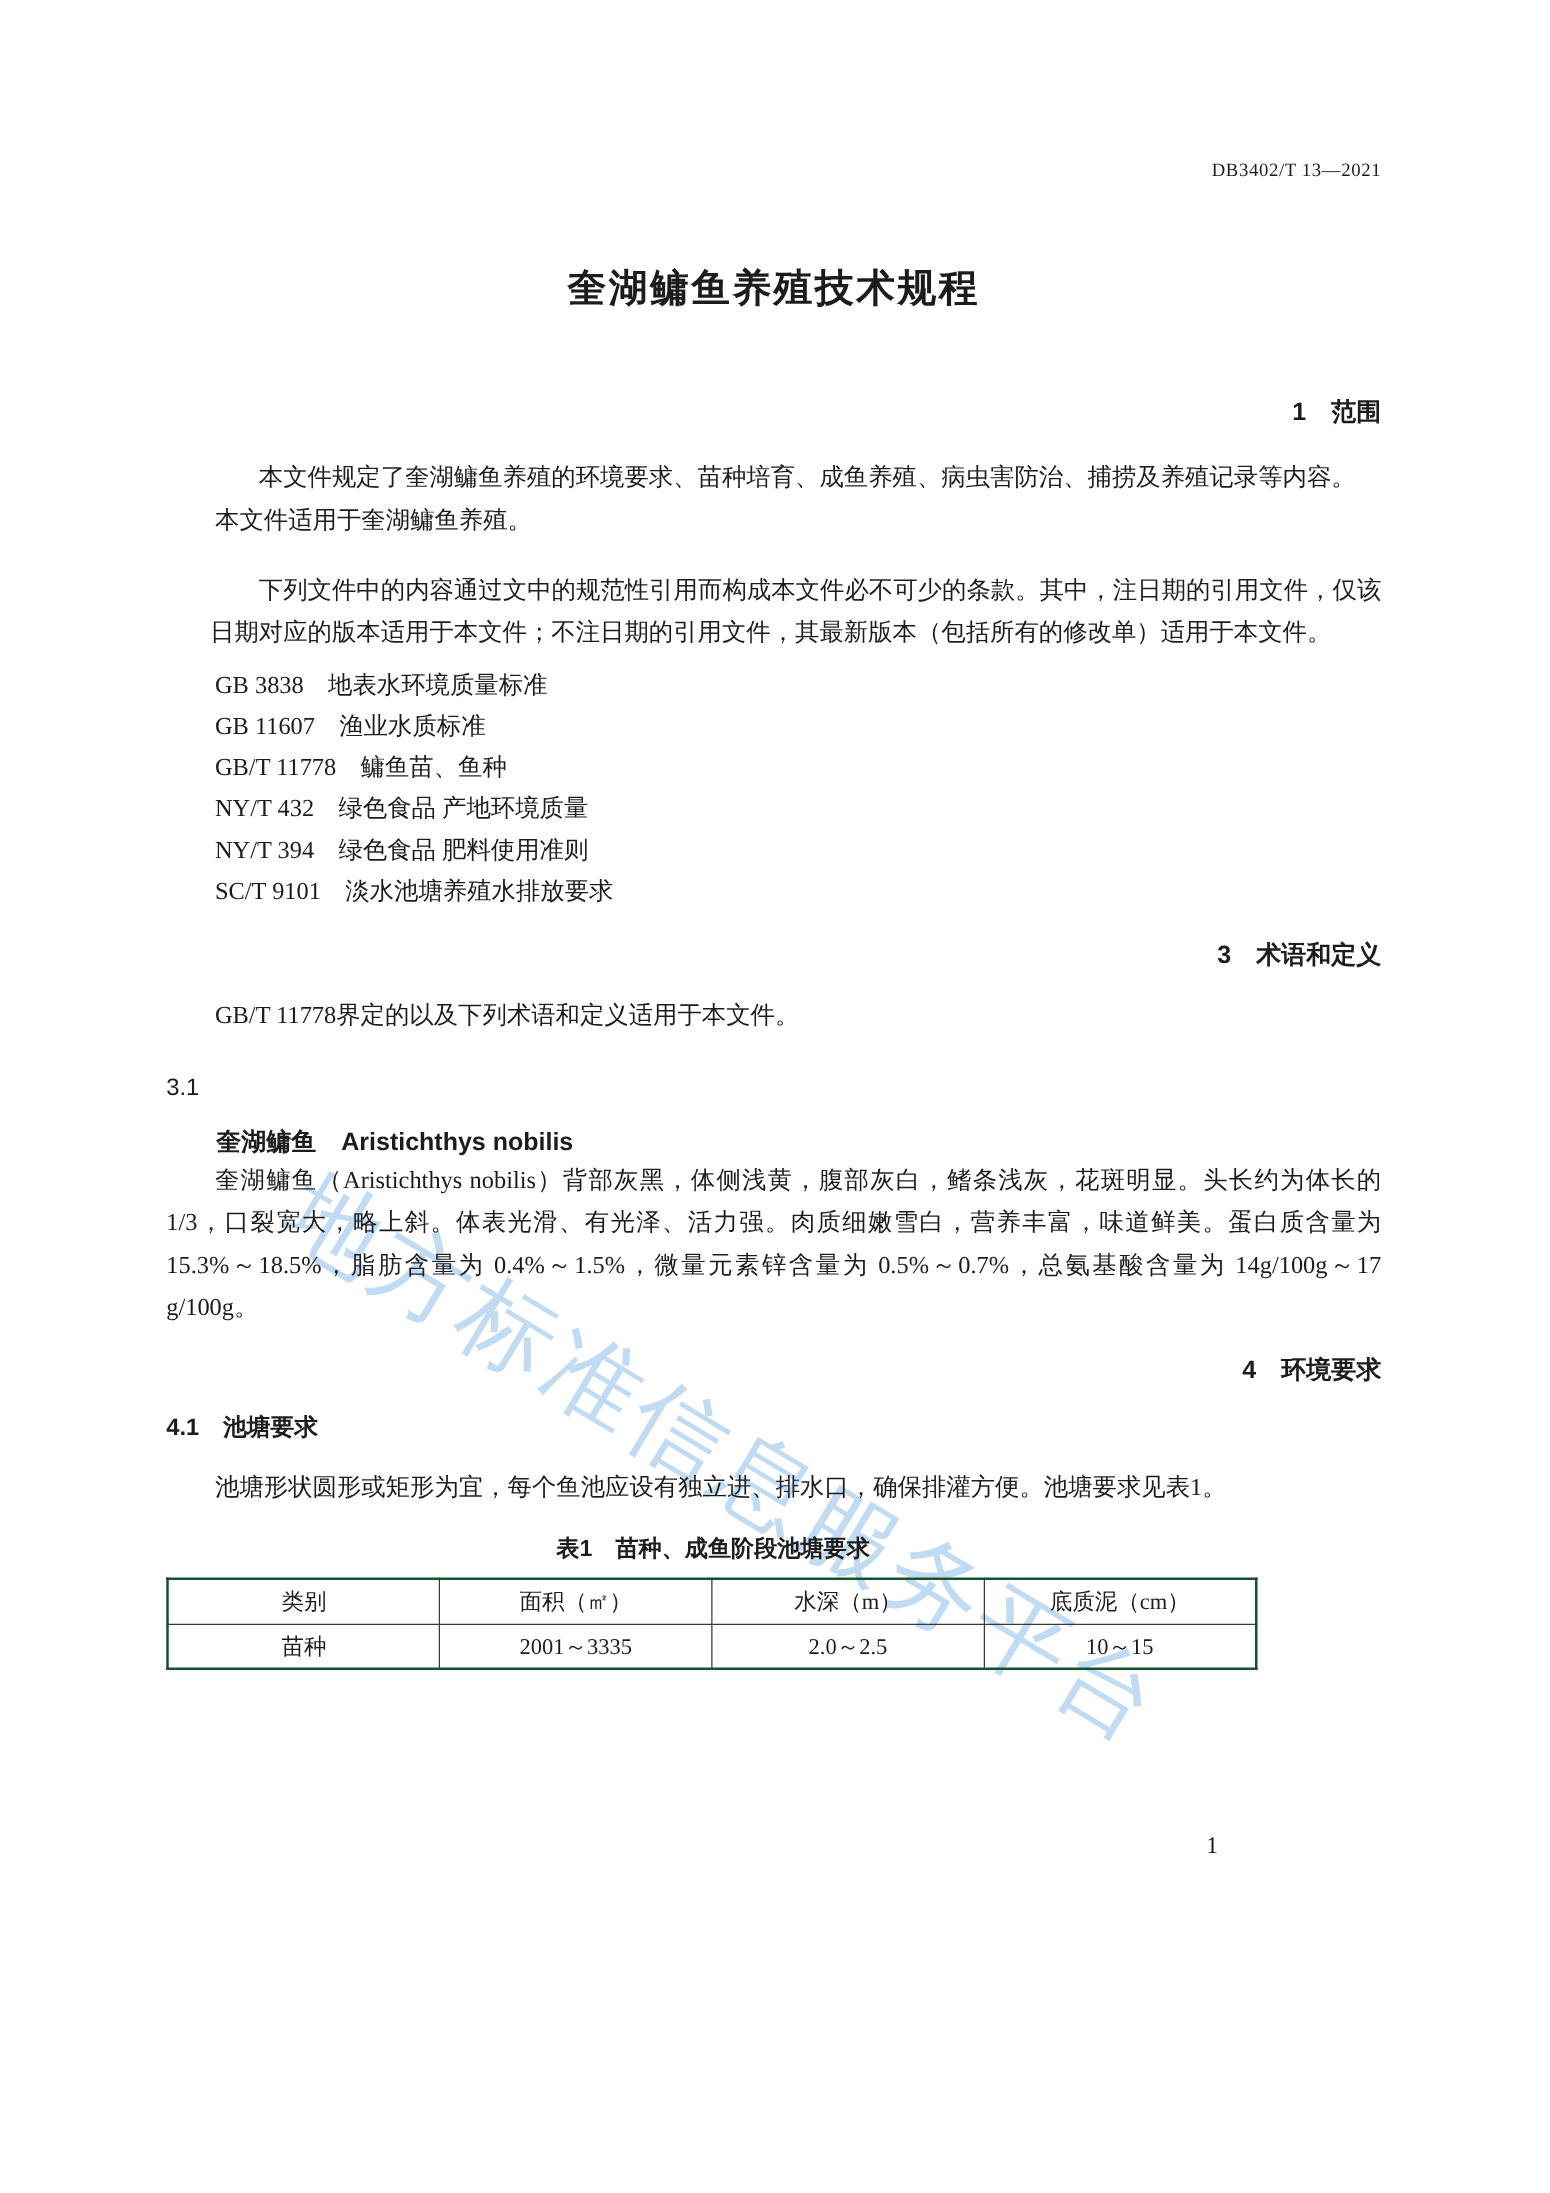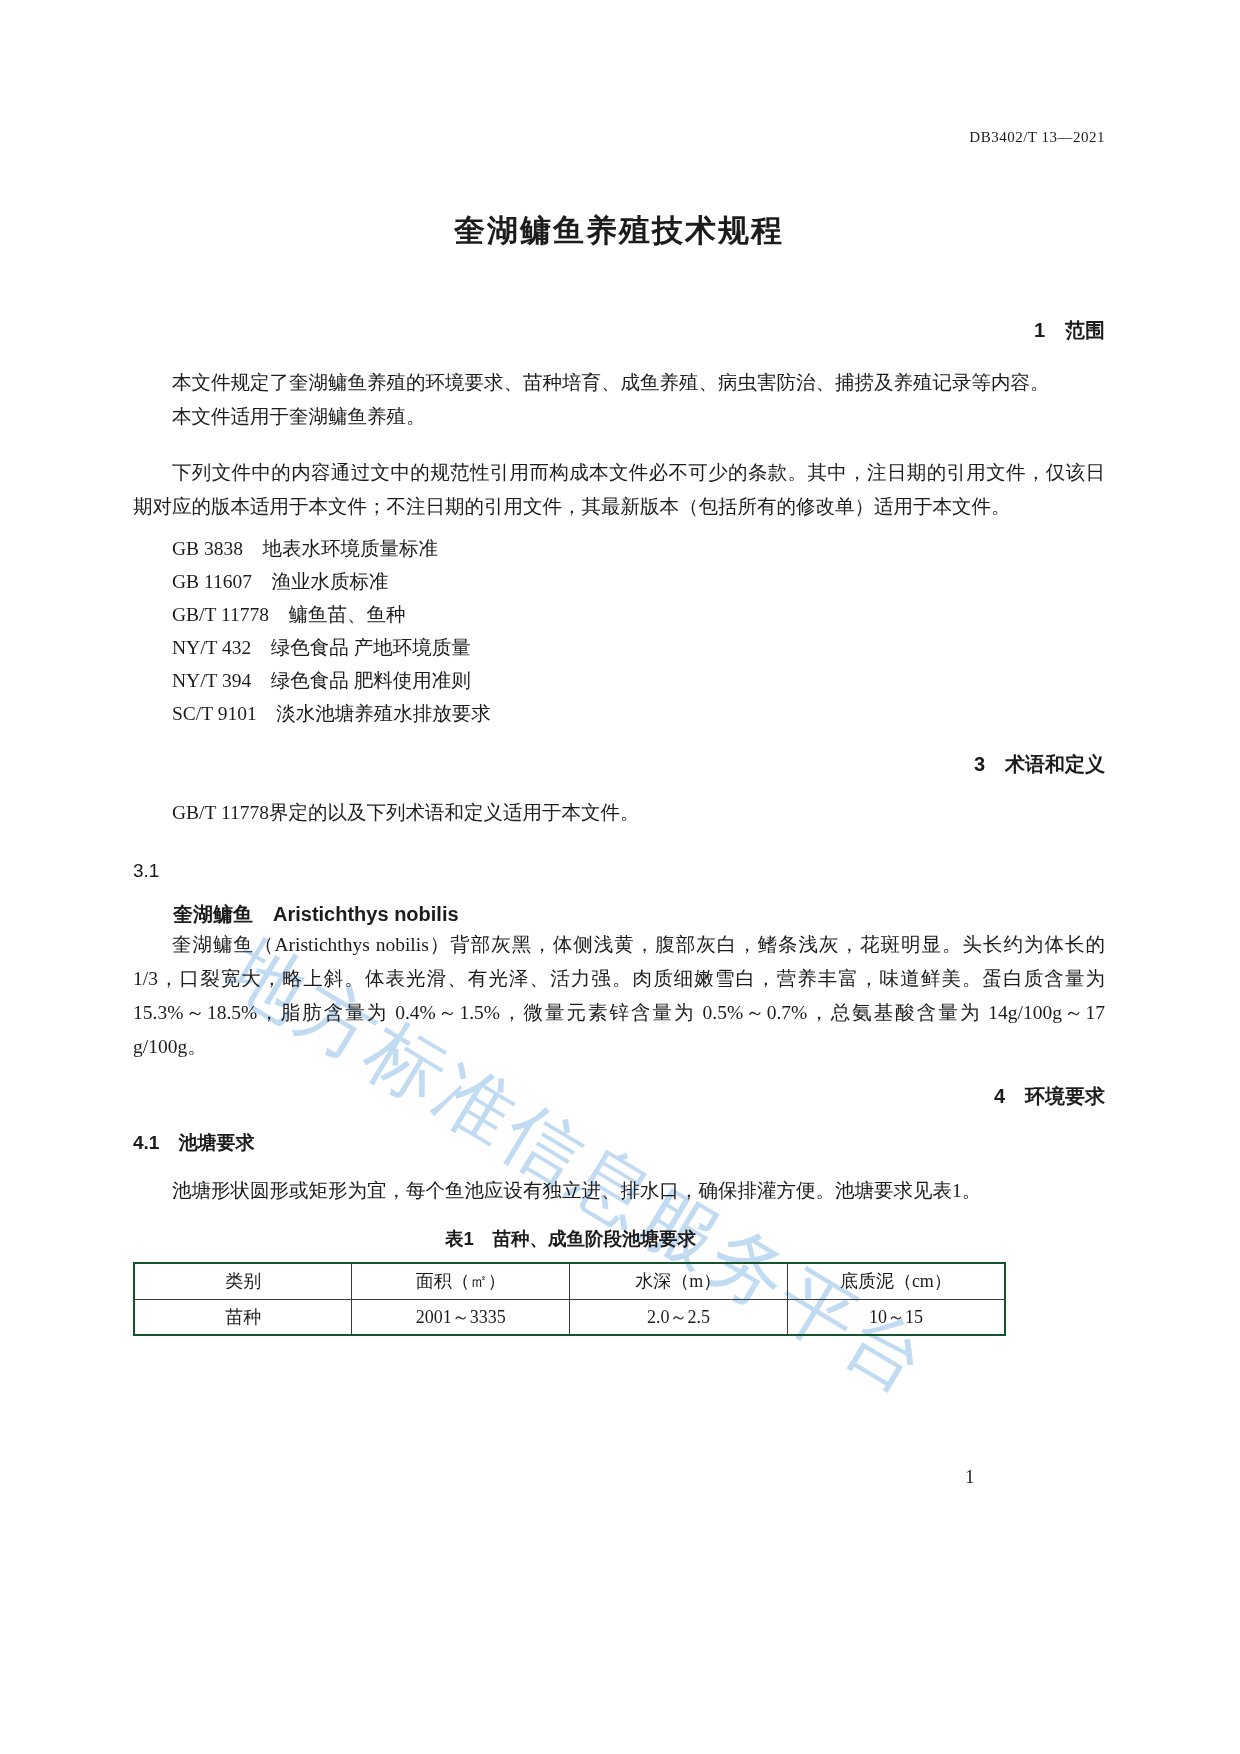--- a/index.html
+++ b/index.html
@@ -66,21 +66,21 @@
     font-weight:bold;
     font-size:19px;
     line-height:26px;
   }
   p.body {
     font-size:19.5px;
     line-height:34px;
     text-align:justify;
   }
   p.indent { text-indent:2em; }
-  p.mt { margin-top:22px; }
+  p.mt { margin-top:22px;margin-left:35px; }
   p.mt-sm { margin-top:18px; }
   p.mt-xs { }
   .refs { margin-top:8px; }
   p.ref {
     font-size:19.5px;
     line-height:33px;
     padding-left:2em;
     text-align:left;
   }
   .subnum {

